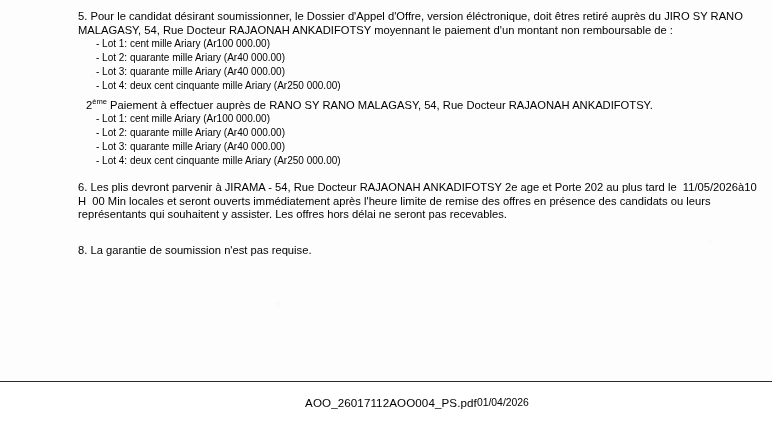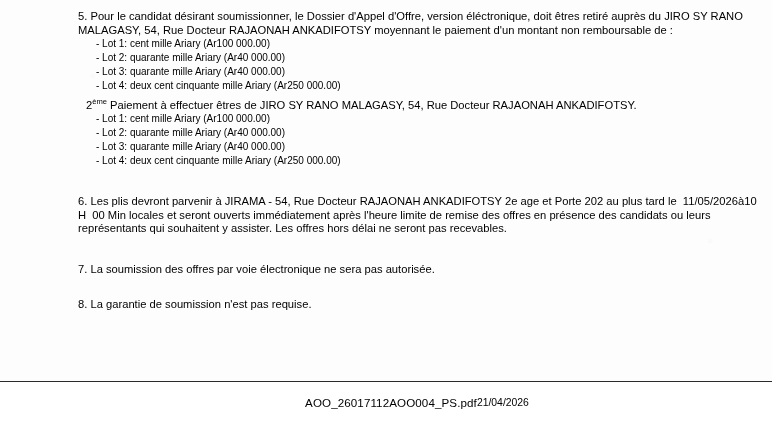--- a/index.html
+++ b/index.html
@@ -47,21 +47,21 @@
   }
 
   .para {
     font-size: 11.2px;
     line-height: 13.6px;
     margin: 0 0 0 0;
     text-align: left;
     white-space: pre-wrap;
   }
 
-  .block-gap-lg { margin-top: 27px; }
+  .block-gap-lg { margin-top: 13px; }
   .block-gap-md { margin-top: 22px; }
   .block-gap-sm { margin-top: 6px; }
 
   .indent-1 { padding-left: 8px; }
 
   .lot-line {
     font-size: 10px;
     line-height: 13.9px;
     padding-left: 18px;
     white-space: pre;
@@ -111,36 +111,35 @@
   <div class="doc-body">
 
     <p class="para">5. Pour le candidat désirant soumissionner, le Dossier d'Appel d'Offre, version éléctronique, doit êtres retiré auprès du JIRO SY RANO MALAGASY, 54, Rue Docteur RAJAONAH ANKADIFOTSY moyennant le paiement d'un montant non remboursable de :</p>
 
 
     <div class="lot-line">- Lot 1: cent mille Ariary (Ar100 000.00)</div>
     <div class="lot-line">- Lot 2: quarante mille Ariary (Ar40 000.00)</div>
     <div class="lot-line">- Lot 3: quarante mille Ariary (Ar40 000.00)</div>
     <div class="lot-line">- Lot 4: deux cent cinquante mille Ariary (Ar250 000.00)</div>
 
-    <p class="para indent-1 block-gap-sm"><span>2</span><span class="sup">ème</span><span> Paiement à effectuer êtres de JIRO SY RANO MALAGASY, 54, Rue Docteur RAJAONAH ANKADIFOTSY.</span></p>
+    <p class="para indent-1 block-gap-sm"><span>2</span><span class="sup">ème</span><span> Paiement à effectuer auprès de RANO SY RANO MALAGASY, 54, Rue Docteur RAJAONAH ANKADIFOTSY.</span></p>
 
     <div class="lot-line">- Lot 1: cent mille Ariary (Ar100 000.00)</div>
     <div class="lot-line">- Lot 2: quarante mille Ariary (Ar40 000.00)</div>
     <div class="lot-line">- Lot 3: quarante mille Ariary (Ar40 000.00)</div>
     <div class="lot-line">- Lot 4: deux cent cinquante mille Ariary (Ar250 000.00)</div>
 
     <p class="para block-gap-lg">6. Les plis devront parvenir à JIRAMA - 54, Rue Docteur RAJAONAH ANKADIFOTSY 2e age et Porte 202 au plus tard le  11/05/2026à10 H  00 Min locales et seront ouverts immédiatement après l'heure limite de remise des offres en présence des candidats ou leurs représentants qui souhaitent y assister. Les offres hors délai ne seront pas recevables.</p>
 
-    <p class="para block-gap-lg">7. La soumission des offres par voie électronique ne sera pas autorisée.</p>
 
     <p class="para block-gap-md">8. La garantie de soumission n'est pas requise.</p>
 
 
   </div>
 
   <div class="footer">
     <div class="footer-inner">
       <span class="footer-file">AOO_26017112AOO004_PS.pdf</span>
-      <span class="footer-date">21/04/2026</span>
+      <span class="footer-date">01/04/2026</span>
     </div>
   </div>
 
 </div>
 
 </body></html>

